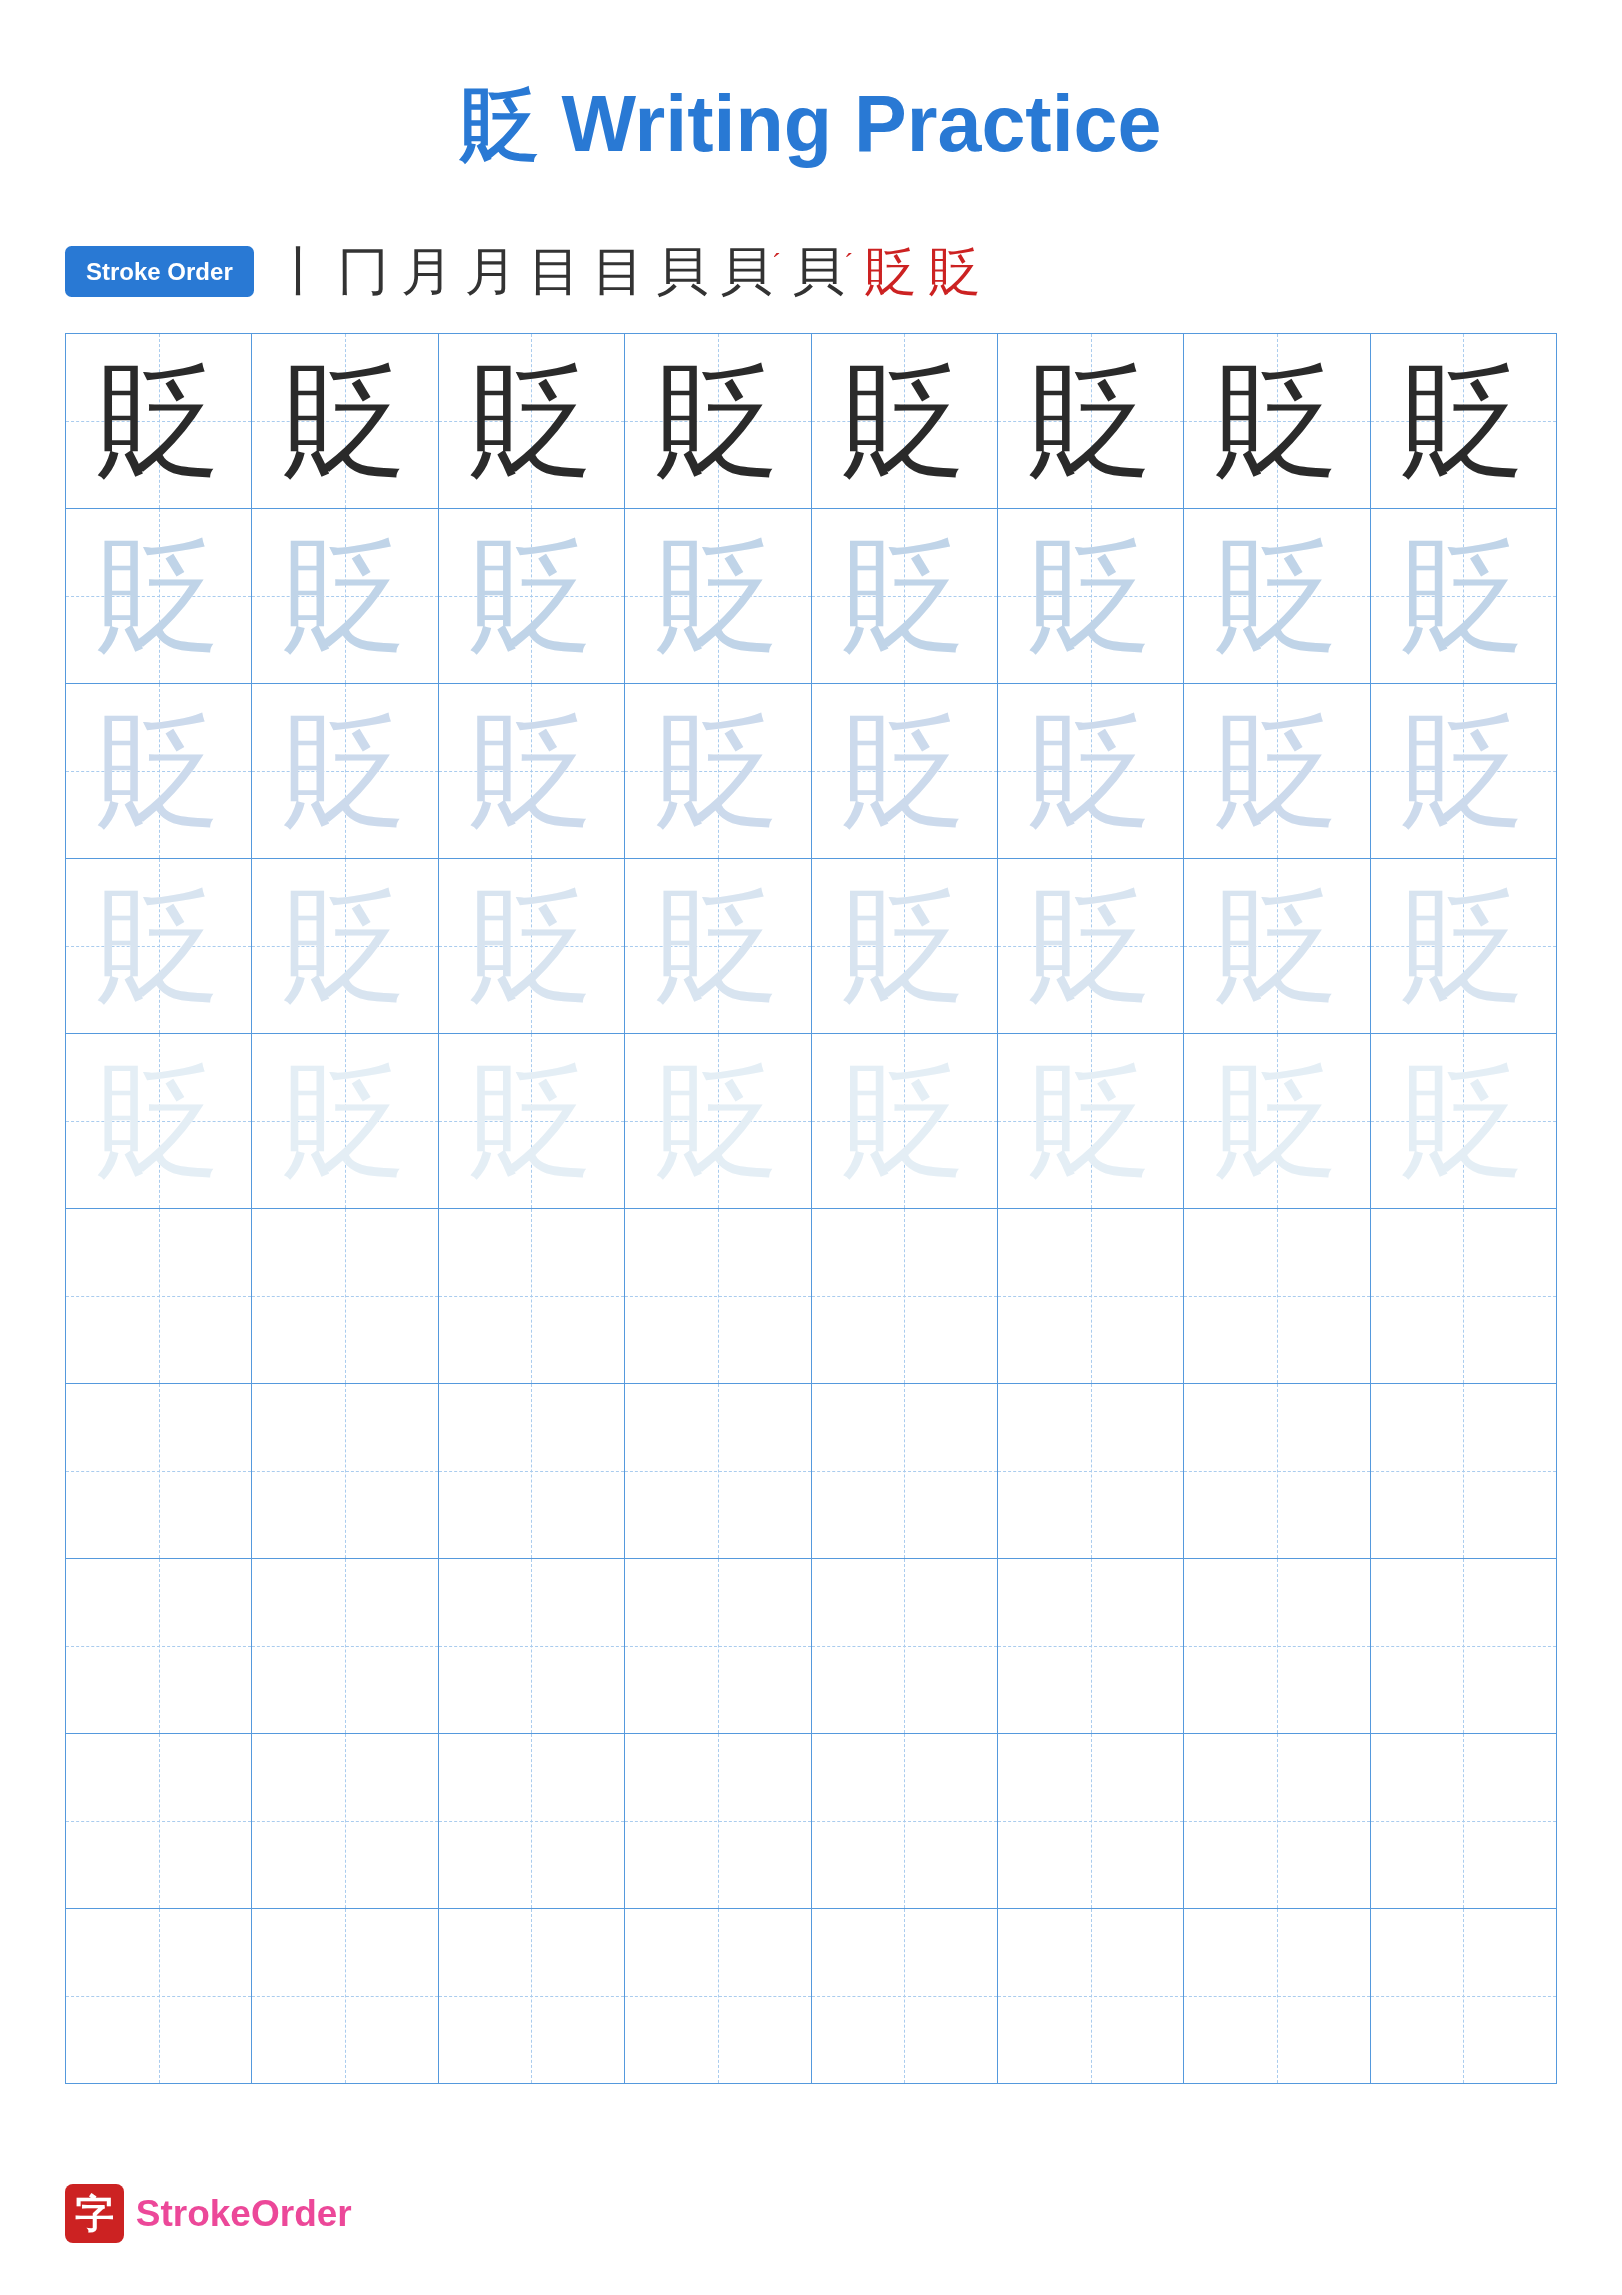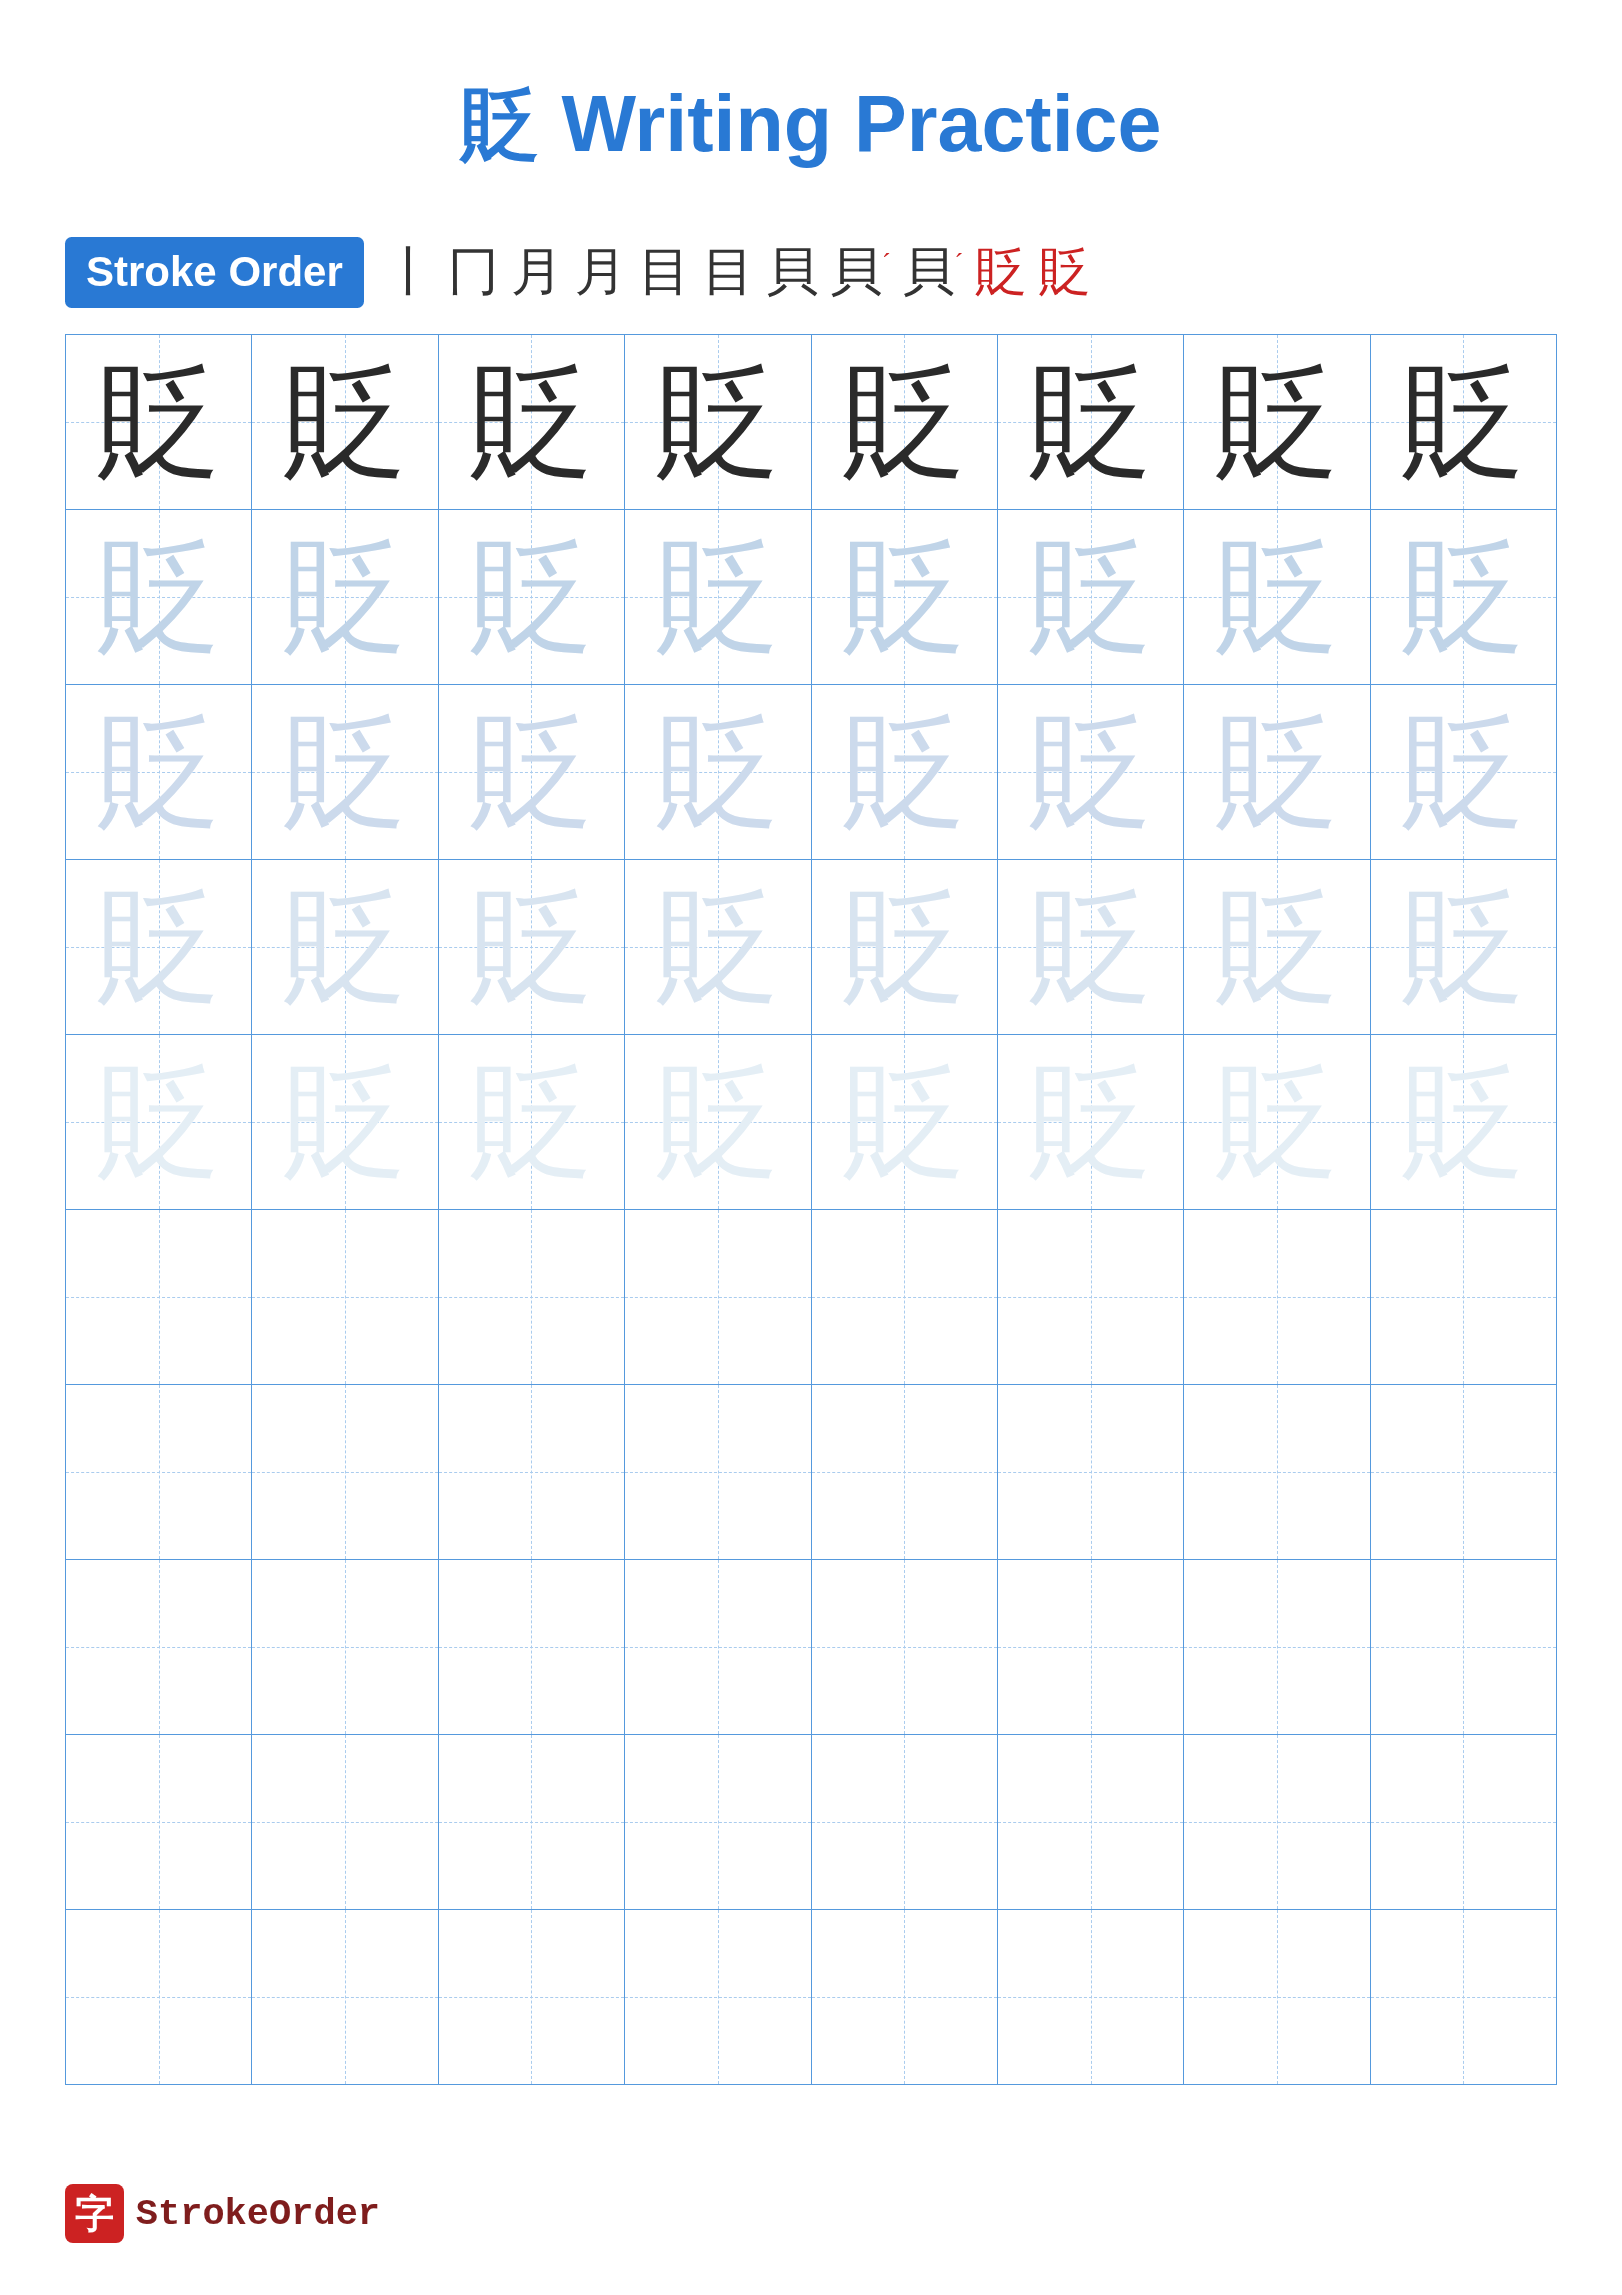--- a/index.html
+++ b/index.html
@@ -26,21 +26,21 @@
     .stroke-order-row {
       display: flex;
       align-items: center;
       padding: 19.6px 65px 26px 65px;
       gap: 19.6px;
     }
 
     .stroke-order-badge {
       background: #2979d4;
       color: white;
-      font-size: 42px;
+      font-size: 24px;
       font-family: Arial, sans-serif;
       font-weight: bold;
       padding: 11.8px 21px;
       border-radius: 6.5px;
       white-space: nowrap;
     }
 
     .stroke-order-chars {
       display: flex;
       align-items: center;
@@ -135,22 +135,22 @@
       align-items: center;
       justify-content: center;
       border-radius: 7.9px;
       font-family: serif;
       font-weight: bold;
     }
 
     .logo-text {
       font-size: 37px;
       font-weight: bold;
-      color: #7f1d1d;
-      font-family: Liberation Mono, monospace;
+      color: #ec4899;
+      font-family: Liberation Sans, sans-serif;
     }
   </style>
 </head>
 <body>
 
 <div class="page-title">貶 Writing Practice</div>
 
 <div class="stroke-order-row">
   <div class="stroke-order-badge">Stroke Order</div>
   <div class="stroke-order-chars">

